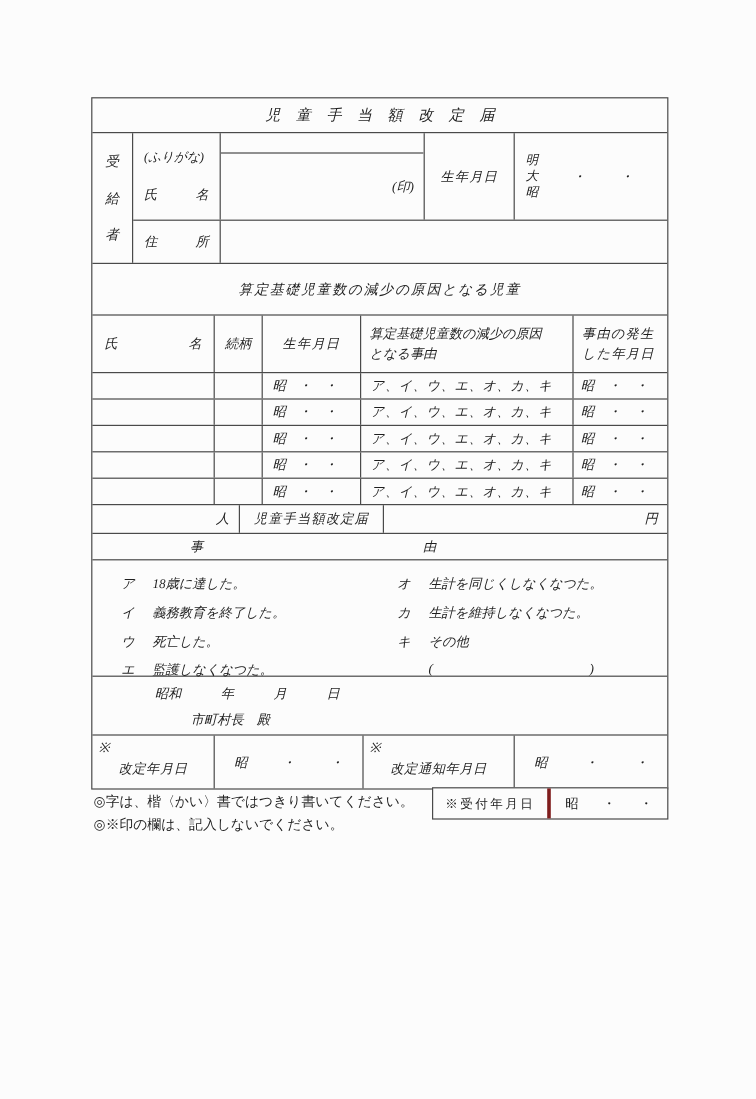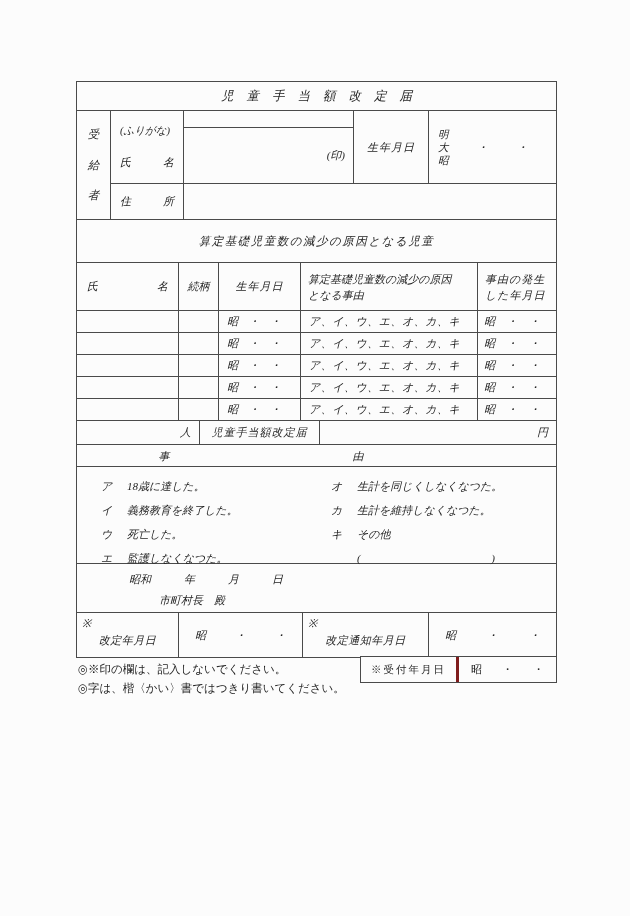--- a/index.html
+++ b/index.html
@@ -399,17 +399,17 @@
       <span>※受付年月日</span>
     </div>
     <div class="rc-date">
       <span>昭</span>
       <span>・</span>
       <span>・</span>
     </div>
   </div>
 
   <div class="notes">
+    <div>◎字は、楷〈かい〉書ではつきり書いてください。</div>
     <div>◎※印の欄は、記入しないでください。</div>
-    <div>◎字は、楷〈かい〉書ではつきり書いてください。</div>
   </div>
 
 </div>
 
 </body></html>

